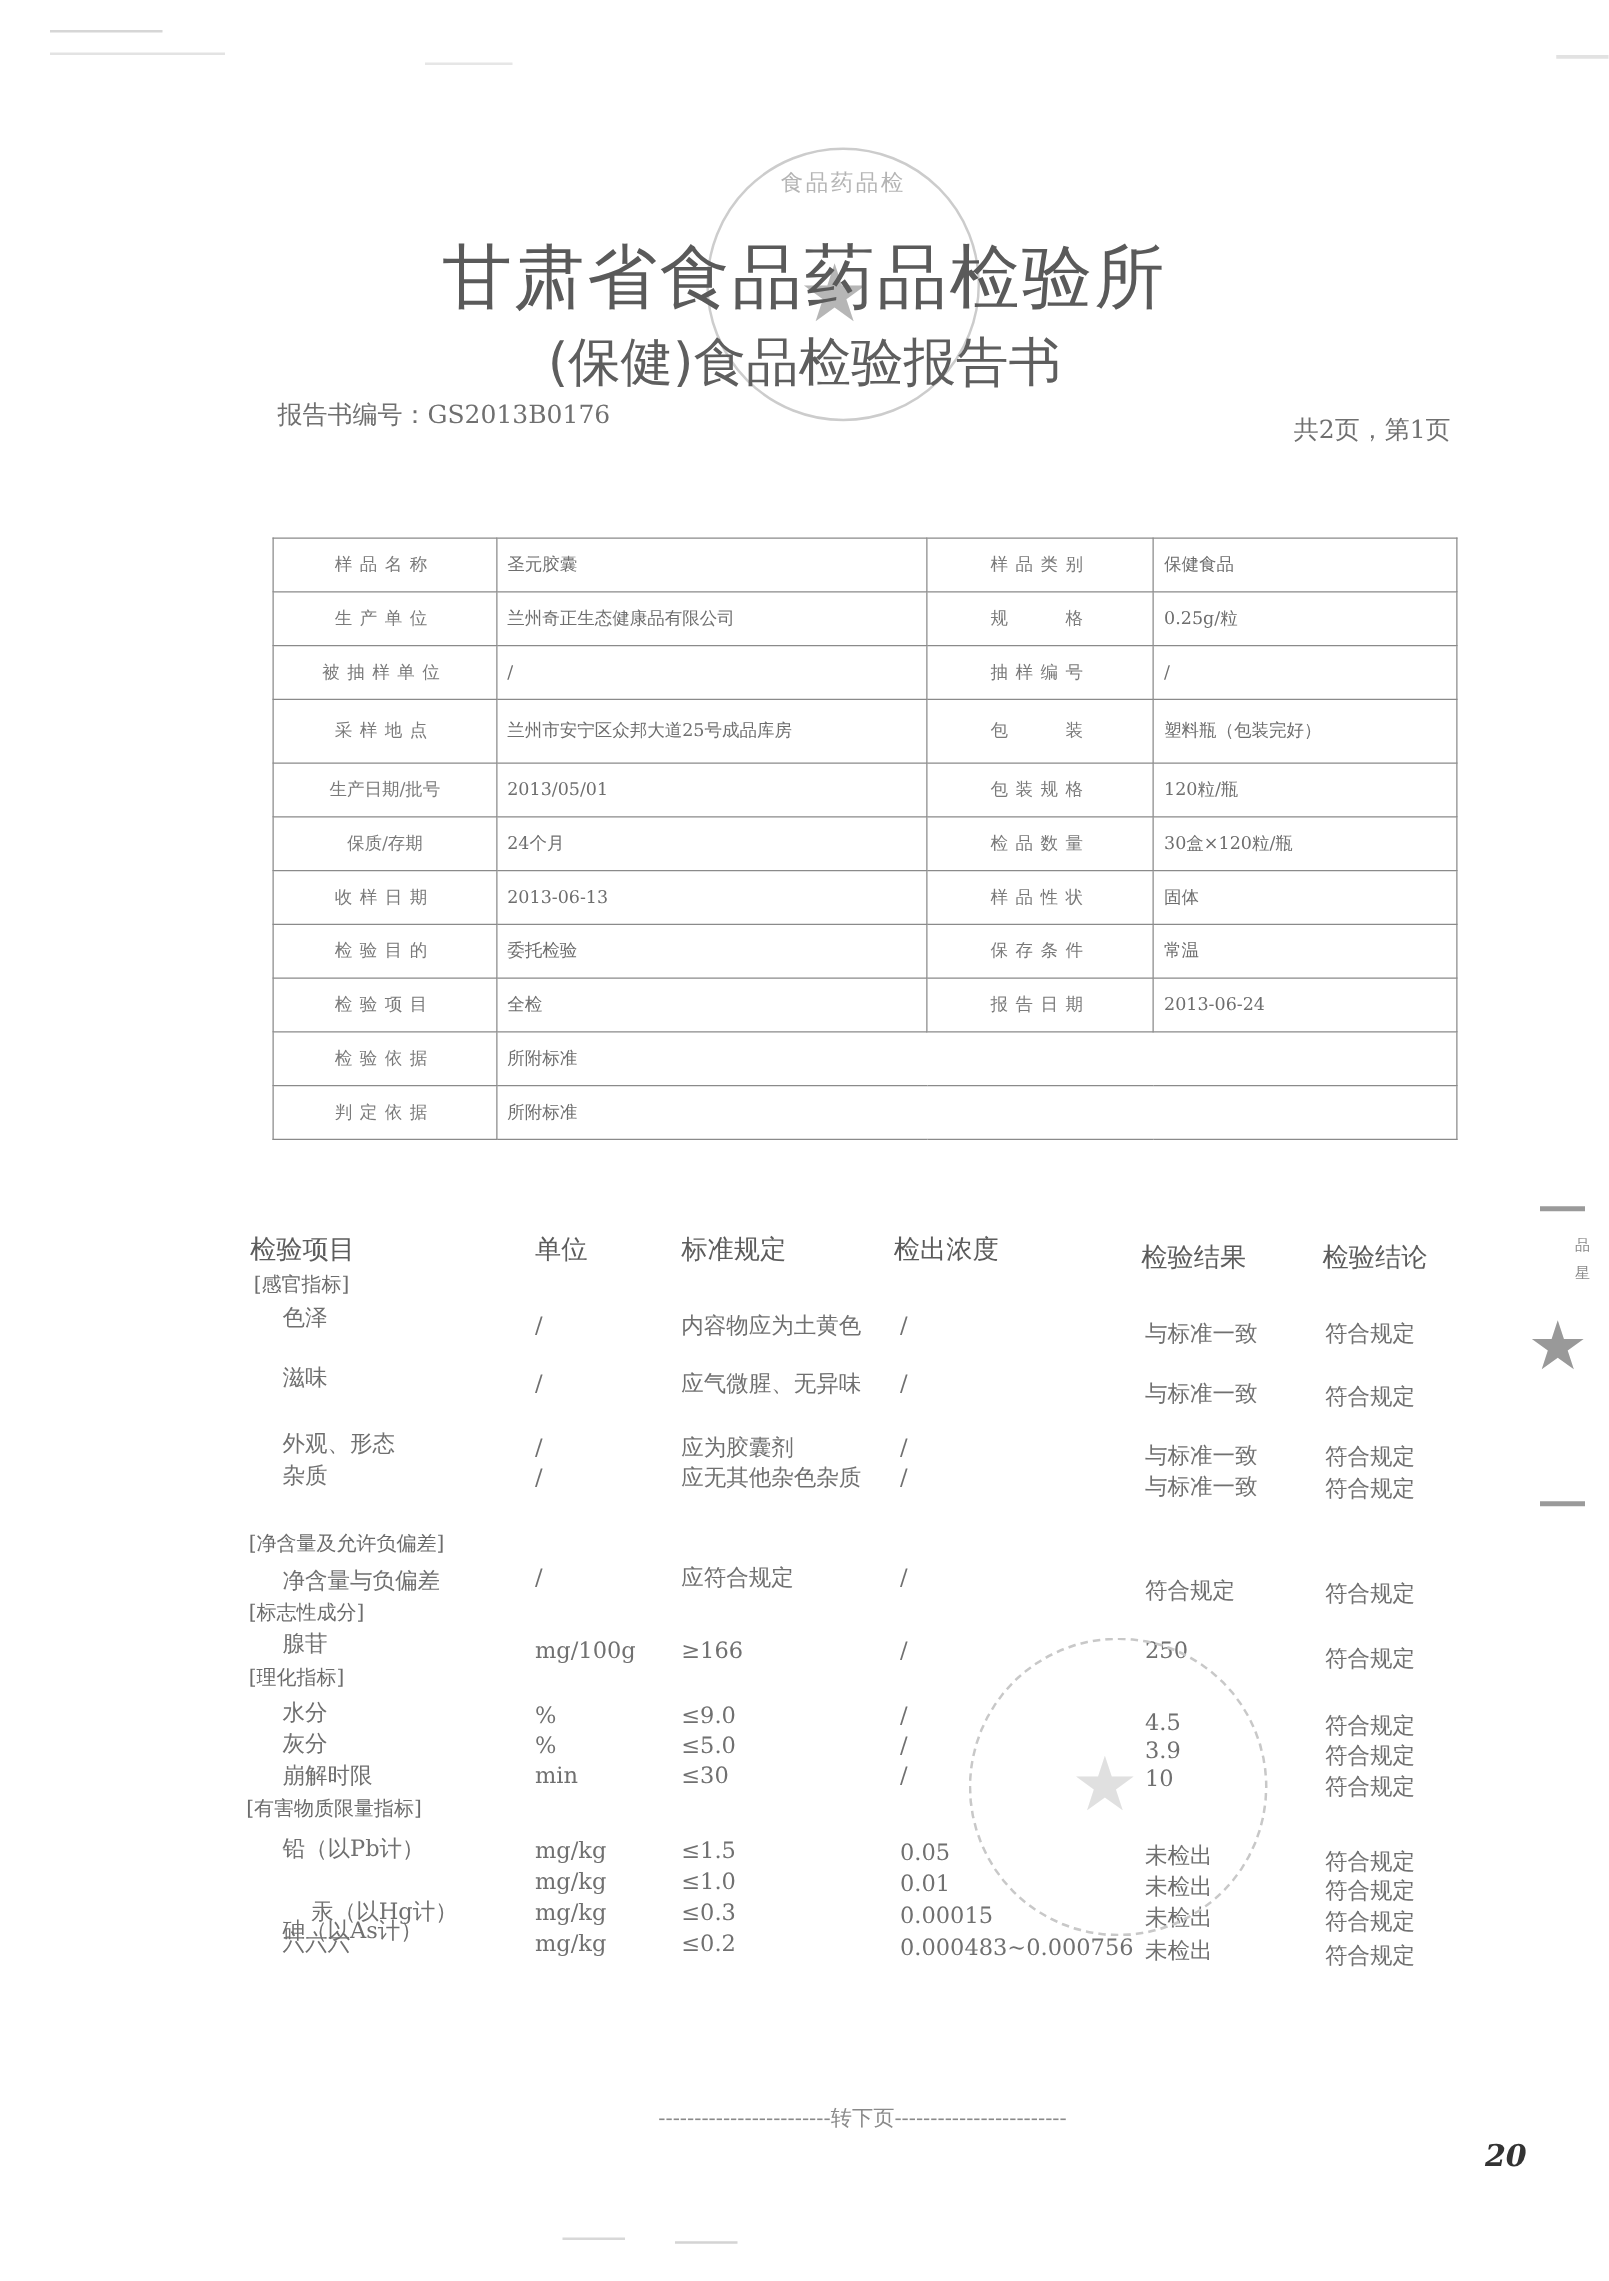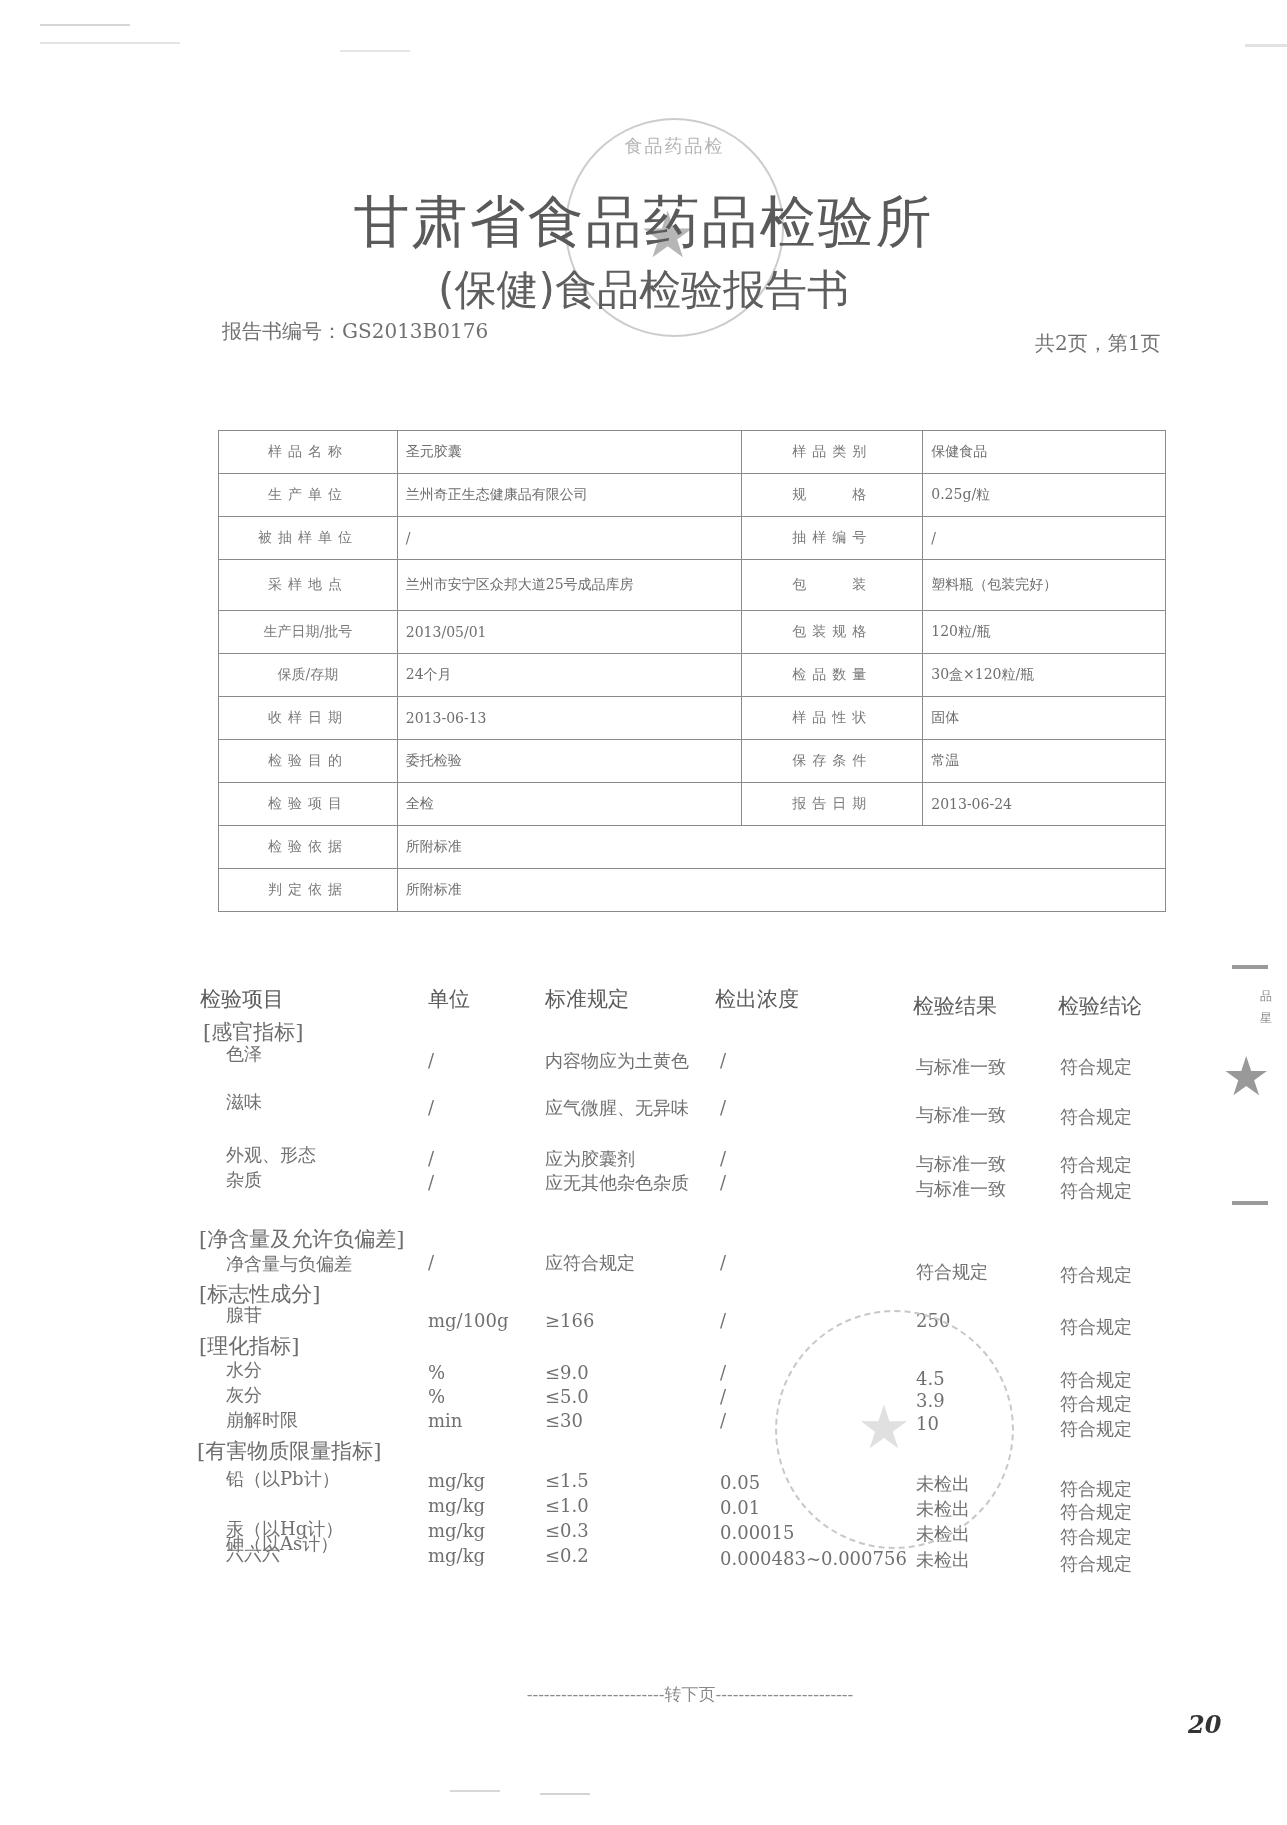--- a/index.html
+++ b/index.html
@@ -56,21 +56,21 @@
   table.info td.lbl { width: 162px; text-align: center; letter-spacing: 6px; color: #7a7a7a; }
   table.info td.val { width: 328px; }
   table.info td.lbl2 { width: 164px; text-align: center; letter-spacing: 6px; color: #7a7a7a; }
   table.info td.val2 { width: 226px; }
   table.info tr.tall td { height: 50px; }
   table.info td.wide { }
 
   
   .res-head { font-size: 21px; color: #5c5c5c; top: 985px; }
   .res-row { font-size: 18px; color: #707070; }
-  .cat { font-size: 21px; color: #6c6c6c; }
+  .cat { font-size: 16px; color: #6c6c6c; }
   .c-item { left: 226px; }
   .c-unit { left: 428px; }
   .c-std  { left: 545px; width: 160px; line-height: 22px; }
   .c-conc { left: 720px; }
   .c-res  { left: 916px; }
   .c-concl{ left: 1060px; }
 
   .footer-line { left: 440px; top: 1683px; width: 500px; text-align: center; font-size: 17px; color: #8a8a8a; white-space: nowrap; overflow: hidden; }
   .page-num { left: 1188px; top: 1710px; font-size: 24px; font-style: italic; font-weight: bold; color: #333333; font-family: "DejaVu Serif", serif; }
   .scan-bot1 { left: 450px; top: 1790px; width: 50px; height: 2px; background: #d8d8d8; }
@@ -247,21 +247,21 @@
 <div class="abs res-row c-res" style="top:1472px;">未检出</div>
 <div class="abs res-row c-concl" style="top:1477px;">符合规定</div>
 
 <div class="abs res-row c-item" style="top:1492px;margin-top:40px;">砷（以As计）</div>
 <div class="abs res-row c-unit" style="top:1495px;">mg/kg</div>
 <div class="abs res-row c-std" style="top:1495px;">≤1.0</div>
 <div class="abs res-row c-conc" style="top:1497px;">0.01</div>
 <div class="abs res-row c-res" style="top:1497px;">未检出</div>
 <div class="abs res-row c-concl" style="top:1500px;">符合规定</div>
 
-<div class="abs res-row c-item" style="top:1517px;">汞（以Hg计）</div>
+<div class="abs res-row c-item" style="top:1517px;margin-left:23px;">汞（以Hg计）</div>
 <div class="abs res-row c-unit" style="top:1520px;">mg/kg</div>
 <div class="abs res-row c-std" style="top:1520px;">≤0.3</div>
 <div class="abs res-row c-conc" style="top:1522px;">0.00015</div>
 <div class="abs res-row c-res" style="top:1522px;">未检出</div>
 <div class="abs res-row c-concl" style="top:1525px;">符合规定</div>
 
 <div class="abs res-row c-item" style="top:1542px;">六六六</div>
 <div class="abs res-row c-unit" style="top:1545px;">mg/kg</div>
 <div class="abs res-row c-std" style="top:1545px;">≤0.2</div>
 <div class="abs res-row c-conc" style="top:1548px;">0.000483~0.000756</div>

